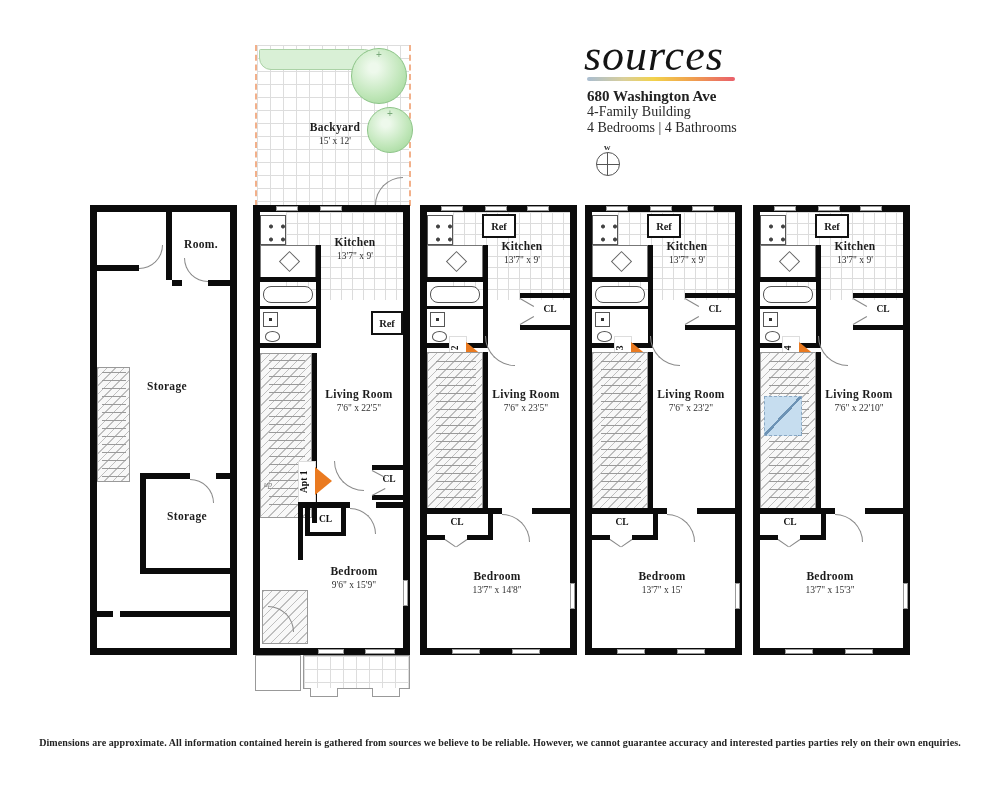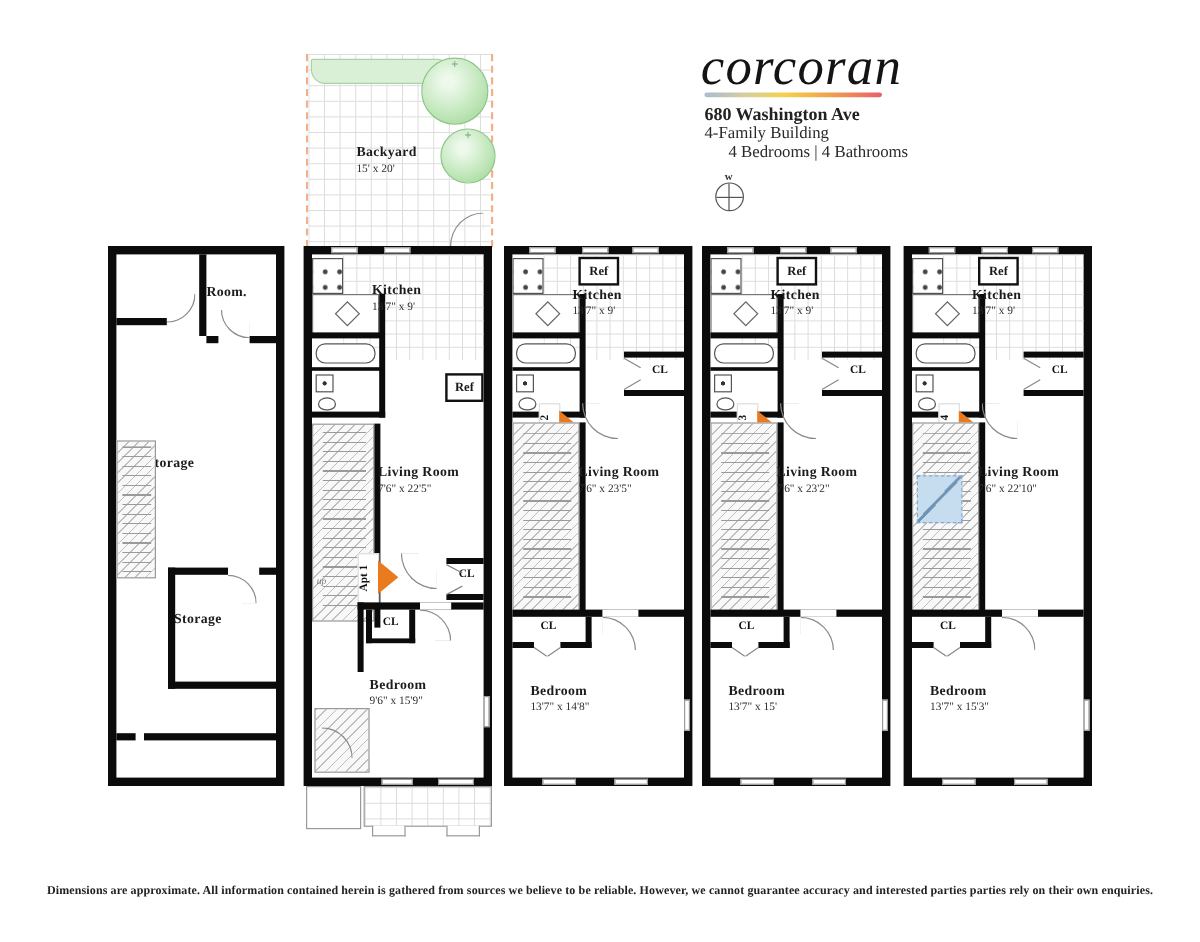--- a/index.html
+++ b/index.html
@@ -26,21 +26,21 @@
   .refbox{position:absolute;background:#fff;border:2px solid #111;box-sizing:border-box;
           font:bold 10.5px "Liberation Serif",serif;text-align:center;}
   .win{position:absolute;background:#fff;border:1px solid #999;box-sizing:border-box;}
   .arc{position:absolute;border:1px solid #8a8a8a;box-sizing:border-box;background:transparent;}
   .arc-bl{border-top:none;border-right:none;border-radius:0 0 0 100%;}
   .arc-br{border-top:none;border-left:none;border-radius:0 0 100% 0;}
   .arc-tr{border-bottom:none;border-left:none;border-radius:0 100% 0 0;}
   .arc-tl{border-bottom:none;border-right:none;border-radius:100% 0 0 0;}
   .dl{position:absolute;height:1px;background:#888;transform-origin:left center;}
   
-  .lblk{position:absolute;}
+  .lblk{position:absolute;text-align:center;}
   .rlabel{font:bold 11.5px "Liberation Serif",serif;letter-spacing:.3px;color:#1c1c1c;}
   .rdims{font:9.5px "Liberation Serif",serif;color:#2e2e2e;margin-top:3px;}
   .cl{position:absolute;font:bold 9.5px "Liberation Serif",serif;text-align:center;color:#111;}
   .up{position:absolute;font:italic 8px "Liberation Serif",serif;color:#777;}
   .apt-tag{position:absolute;background:#fff;border:1px solid #ddd;writing-mode:vertical-rl;transform:rotate(180deg);
            font:bold 9.5px "Liberation Serif",serif;text-align:center;color:#111;}
   .arrow{position:absolute;width:0;height:0;border-top:14px solid transparent;border-bottom:14px solid transparent;border-left:17px solid #ea7a20;}
   
   .logo{position:absolute;font:italic 500 44px "Liberation Serif",serif;color:#141414;letter-spacing:1px;}
   .gradbar{position:absolute;height:4px;background:linear-gradient(90deg,#a9bdd1 0%,#d9cf9a 25%,#f2d24b 45%,#f0a24e 70%,#e95f6b 100%);border-radius:2px;}
@@ -51,39 +51,39 @@
   
   .tree{position:absolute;border-radius:50%;background:radial-gradient(circle at 40% 35%,#eef9ec 10%,#bfe6b8 60%,#9ad392 100%);border:1px solid #8cc487;box-sizing:border-box;font:10px "Liberation Sans",sans-serif;color:#79a97a;text-align:center;}
   .bed{position:absolute;background:#d9f0d6;border:1px solid #abd2a6;border-radius:2px 14px 14px 16px;box-sizing:border-box;}
   .footer{position:absolute;width:100%;text-align:center;font:600 10px "Liberation Serif",serif;color:#222;letter-spacing:.1px;}
   .skylight{position:absolute;background:#c6ddef;border:1px dashed #8aa8c4;box-sizing:border-box;
             background-image:linear-gradient(to bottom right,transparent 47%,#6d93b5 47% 52%,transparent 52%);}
 </style>
 </head>
 <body>
 
-<div class="logo" style="left:584px;top:30px;">corcoran</div>
+<div class="logo" style="left:584px;top:30px;">sources</div>
 <div class="gradbar" style="left:587px;top:77px;width:148px;"></div>
 <div class="addr" style="left:587px;top:88px;">680 Washington Ave</div>
 <div class="sub" style="left:587px;top:104px;text-align:center;">4-Family Building</div>
-<div class="sub" style="left:587px;top:120px;margin-left:20px;">4 Bedrooms | 4 Bathrooms</div>
+<div class="sub" style="left:587px;top:120px;">4 Bedrooms | 4 Bathrooms</div>
 <div class="compass-label" style="left:604px;top:142px;">w</div>
 <div class="compass-circle" style="left:596px;top:152px;">
   <div class="abs" style="left:0;top:11px;width:22px;height:1px;background:#555;"></div>
   <div class="abs" style="left:10px;top:0;width:1px;height:22px;background:#555;"></div>
 </div>
 
 <div class="abs" style="left:255px;top:45px;width:156px;height:161px;border-left:2px dashed #f2b08a;border-right:2px dashed #f2b08a;box-sizing:border-box;">
   <div class="grid" style="left:0;top:0;width:152px;height:161px;"></div>
   <div class="bed" style="left:2px;top:4px;width:116px;height:21px;"></div>
   <div class="tree" style="left:94px;top:3px;width:56px;height:56px;">+</div>
   <div class="tree" style="left:110px;top:62px;width:46px;height:46px;">+</div>
   <div class="lblk" style="left:40px;top:76px;width:76px;">
     <div class="rlabel">Backyard</div>
-    <div class="rdims">15' x 20'</div>
+    <div class="rdims">15' x 12'</div>
   </div>
   <div class="arc arc-tl" style="left:118px;top:132px;width:28px;height:28px;"></div>
 </div>
 
 <div class="unit" style="left:90px;top:205px;width:147px;height:450px;">
   <div class="w" style="left:69px;top:0;width:6px;height:68px;"></div>
   <div class="w" style="left:0;top:53px;width:42px;height:6px;"></div>
   <div class="arc arc-br" style="left:42px;top:33px;width:24px;height:24px;"></div>
   <div class="w" style="left:75px;top:68px;width:10px;height:6px;"></div>
   <div class="w" style="left:111px;top:68px;width:22px;height:6px;"></div>

